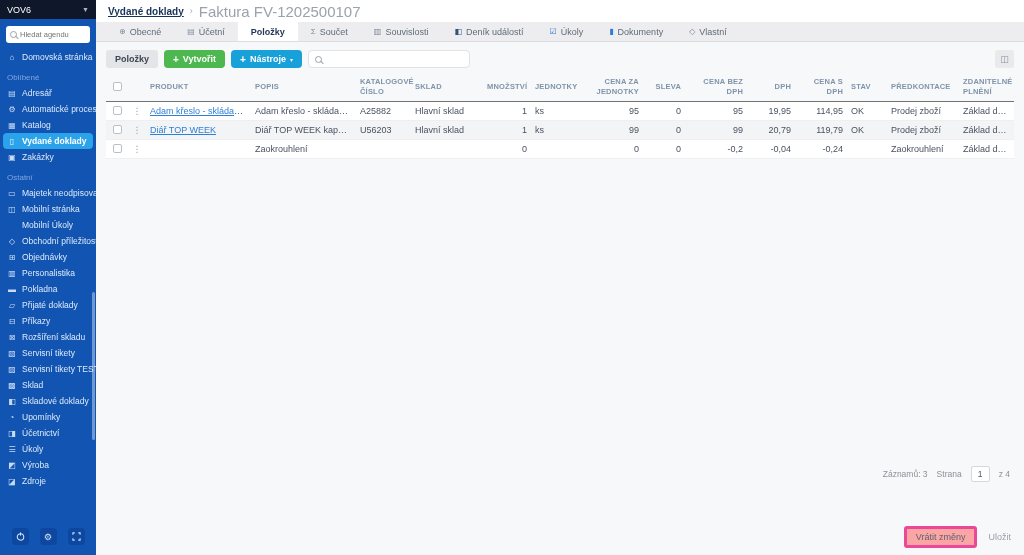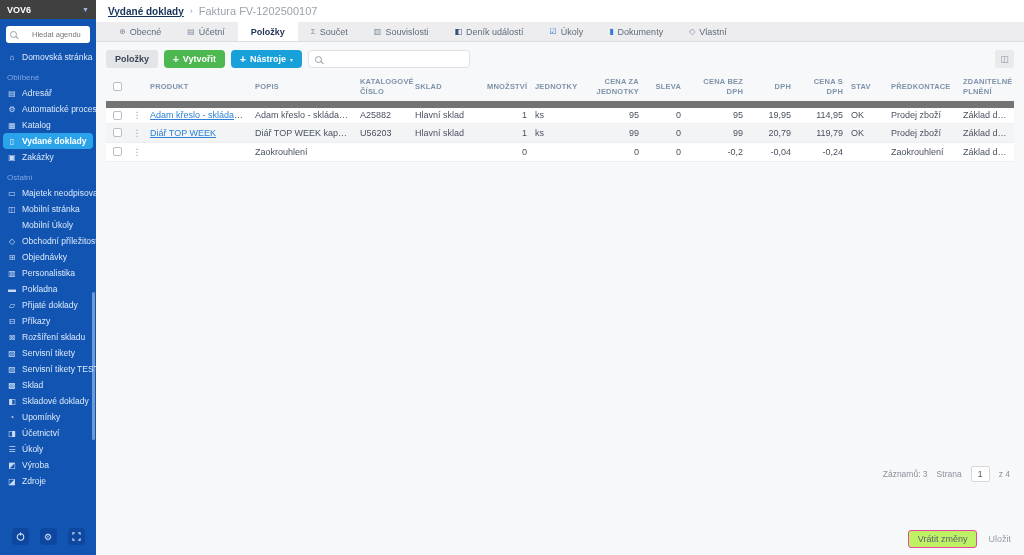--- a/index.html
+++ b/index.html
@@ -1,76 +1,76 @@
 <!DOCTYPE html>
 <html><head>
 <meta charset="utf-8">
 <style>
   * { box-sizing: border-box; margin: 0; padding: 0; }
   html,body { width:1024px; height:555px; overflow:hidden; }
   body { font-family:"Liberation Sans","DejaVu Sans",sans-serif; display:flex; background:#f7f8f9; }
 
   
   .sidebar { width:96px; flex-shrink:0; background:#1254b2; color:#e7f0fb; display:flex; flex-direction:column; position:relative; height:555px; }
-  .ws-header { background:#404040; height:19px; display:flex; align-items:center; justify-content:space-between; padding:0 7px; font-size:9px; font-weight:bold; color:#fff; cursor:pointer; }
+  .ws-header { background:#0f172a; height:19px; display:flex; align-items:center; justify-content:space-between; padding:0 7px; font-size:9px; font-weight:normal; color:#fff; cursor:pointer; }
   .chev { font-size:7px; color:#9db6dd; }
-  .side-search { margin:7px 6px 6px; background:#fff; border-radius:3px; height:17px; display:flex; align-items:center; padding:0 4px; gap:15px; }
+  .side-search { margin:7px 6px 6px; background:#fff; border-radius:3px; height:17px; display:flex; align-items:center; padding:0 4px; gap:3px; }
   .side-search input { border:none; outline:none; font-size:7.5px; width:100%; color:#555; background:transparent; }
   .mag { width:7px; height:7px; border:1px solid #9aa2ad; border-radius:50%; position:relative; flex-shrink:0; }
   .mag::after { content:""; position:absolute; width:4px; height:1px; background:#9aa2ad; transform:rotate(45deg); right:-3px; bottom:-1px; }
   .nav { flex:1; overflow:hidden; font-size:8.5px; }
   .nav-item { display:flex; align-items:center; gap:5px; padding:0 7px; height:16px; white-space:nowrap; overflow:hidden; cursor:pointer; color:#ddeafa; }
   .nav-item .glyph { width:10px; font-size:8px; text-align:center; flex-shrink:0; opacity:.9; }
   .nav-item.selected { background:#2ba3ea; border-radius:4px; margin:0 3px; padding:0 4px; font-weight:bold; color:#fff; }
   .nav-section { color:#7fa6e2; font-size:8px; padding:8px 7px 3px; }
   .side-scroll { position:absolute; right:1px; top:292px; width:3px; height:148px; background:rgba(255,255,255,.4); border-radius:2px; }
   .side-foot { display:flex; justify-content:center; gap:11px; padding:6px 0 10px; }
   .foot-btn { width:17px; height:17px; background:#0e47a0; border-radius:4px; display:flex; align-items:center; justify-content:center; color:#cfe2f6; font-size:9px; cursor:pointer; }
   .foot-btn svg { display:block; }
 
   
   .main { flex:1; background:#f7f8f9; display:flex; flex-direction:column; position:relative; height:555px; overflow:hidden; }
   .breadcrumb { background:#fff; height:22px; display:flex; align-items:center; padding:0 12px; gap:6px; flex-shrink:0; }
   .crumb-link { color:#16325a; font-weight:bold; font-size:10px; text-decoration:underline; cursor:pointer; }
   .crumb-sep { color:#9aa2ad; font-size:9px; }
-  .crumb-cur { color:#9aa2ad; font-size:11px; }
+  .crumb-cur { color:#9aa2ad; font-size:15px; }
   .tabbar { background:#ededef; display:flex; height:20px; border-bottom:1px solid #dcdde0; font-size:9px; color:#5f6b7b; padding-left:10px; flex-shrink:0; }
   .tab { display:flex; align-items:center; gap:4px; padding:0 13px; cursor:pointer; white-space:nowrap; }
   .tab.active { background:#fff; color:#253858; font-weight:bold; }
   .tglyph { font-size:8px; color:#7c8aa0; }
   .tglyph.blue { color:#2d7dd2; }
   .tglyph.navy { color:#33527e; }
 
   .toolbar { display:flex; align-items:center; gap:6px; margin:7px 10px 4px; height:20px; flex-shrink:0; }
   .chip { background:#e3e5e8; border-radius:3px; padding:0 9px; height:18px; line-height:18px; font-size:9px; color:#3d4654; font-weight:bold; }
   .btn { height:18px; border:none; border-radius:4px; color:#fff; font-weight:bold; font-size:9px; display:flex; align-items:center; gap:4px; padding:0 9px; cursor:pointer; font-family:inherit; }
   .btn .plus { font-size:10px; }
   .btn-green { background:#4db750; }
   .btn-blue { background:#18a0d9; }
   .btn .caret { font-size:6px; opacity:.9; }
   .search-box { background:#fff; border:1px solid #e0e2e5; border-radius:4px; height:18px; width:162px; display:flex; align-items:center; padding:0 6px; gap:4px; }
   .search-box input { border:none; outline:none; width:100%; font-size:8.5px; background:transparent; color:#555; }
   .col-btn { margin-left:auto; width:19px; height:18px; background:#e9eaec; border-radius:3px; display:flex; align-items:center; justify-content:center; color:#8a93a0; font-size:9px; cursor:pointer; }
 
   table { width:calc(100% - 20px); margin:0 10px; border-collapse:collapse; table-layout:fixed; font-size:9px; color:#4a5260; }
   th { font-size:7.5px; color:#7f93ab; font-weight:bold; text-align:left; padding:4px 4px; line-height:1.3; letter-spacing:.2px; vertical-align:middle; }
-  thead tr { border-bottom:7px solid #737373; }
+  thead tr { border-bottom:1px solid #737373; }
   td { padding:0 4px; height:19px; white-space:nowrap; overflow:hidden; text-overflow:ellipsis; }
   tbody tr { border-bottom:1px solid #efeff1; }
   tr.alt { background:#f3f4f6; }
   tbody tr:not(.alt) { background:#fff; }
   .num { text-align:right; }
   .link { color:#2f80d6; text-decoration:underline; cursor:pointer; }
   .cb { width:9px; height:9px; border:1px solid #b9bfc7; border-radius:2px; background:#fff; margin:0 auto; cursor:pointer; }
   .kebab { color:#9aa2ad; text-align:center; cursor:pointer; }
 
   .pagination { position:absolute; right:14px; top:466px; display:flex; align-items:center; gap:9px; font-size:8.5px; color:#8b919b; }
   .page-box { width:19px; height:16px; border:1px solid #d6d8db; background:#fff; text-align:center; font-size:8.5px; border-radius:2px; color:#555; outline:none; }
   .footer-actions { position:absolute; right:8px; bottom:7px; display:flex; align-items:center; gap:6px; }
-  .btn-revert { background:#bef264; border:1px solid #ec4899; border-radius:3px; padding:3px 9px; font-size:9px; color:#5a6270; cursor:pointer; font-family:inherit; }
+  .btn-revert { background:#fca5a5; border:3px solid #ec4899; border-radius:3px; padding:3px 9px; font-size:9px; color:#5a6270; cursor:pointer; font-family:inherit; }
   .btn-save { background:none; border:none; font-size:9px; color:#989ea8; padding:3px 5px; cursor:pointer; font-family:inherit; }
 </style>
 </head>
 <body>
 
 <div class="sidebar">
   <div class="ws-header">
     <span>VOV6</span>
     <span class="chev">▼</span>
   </div>

